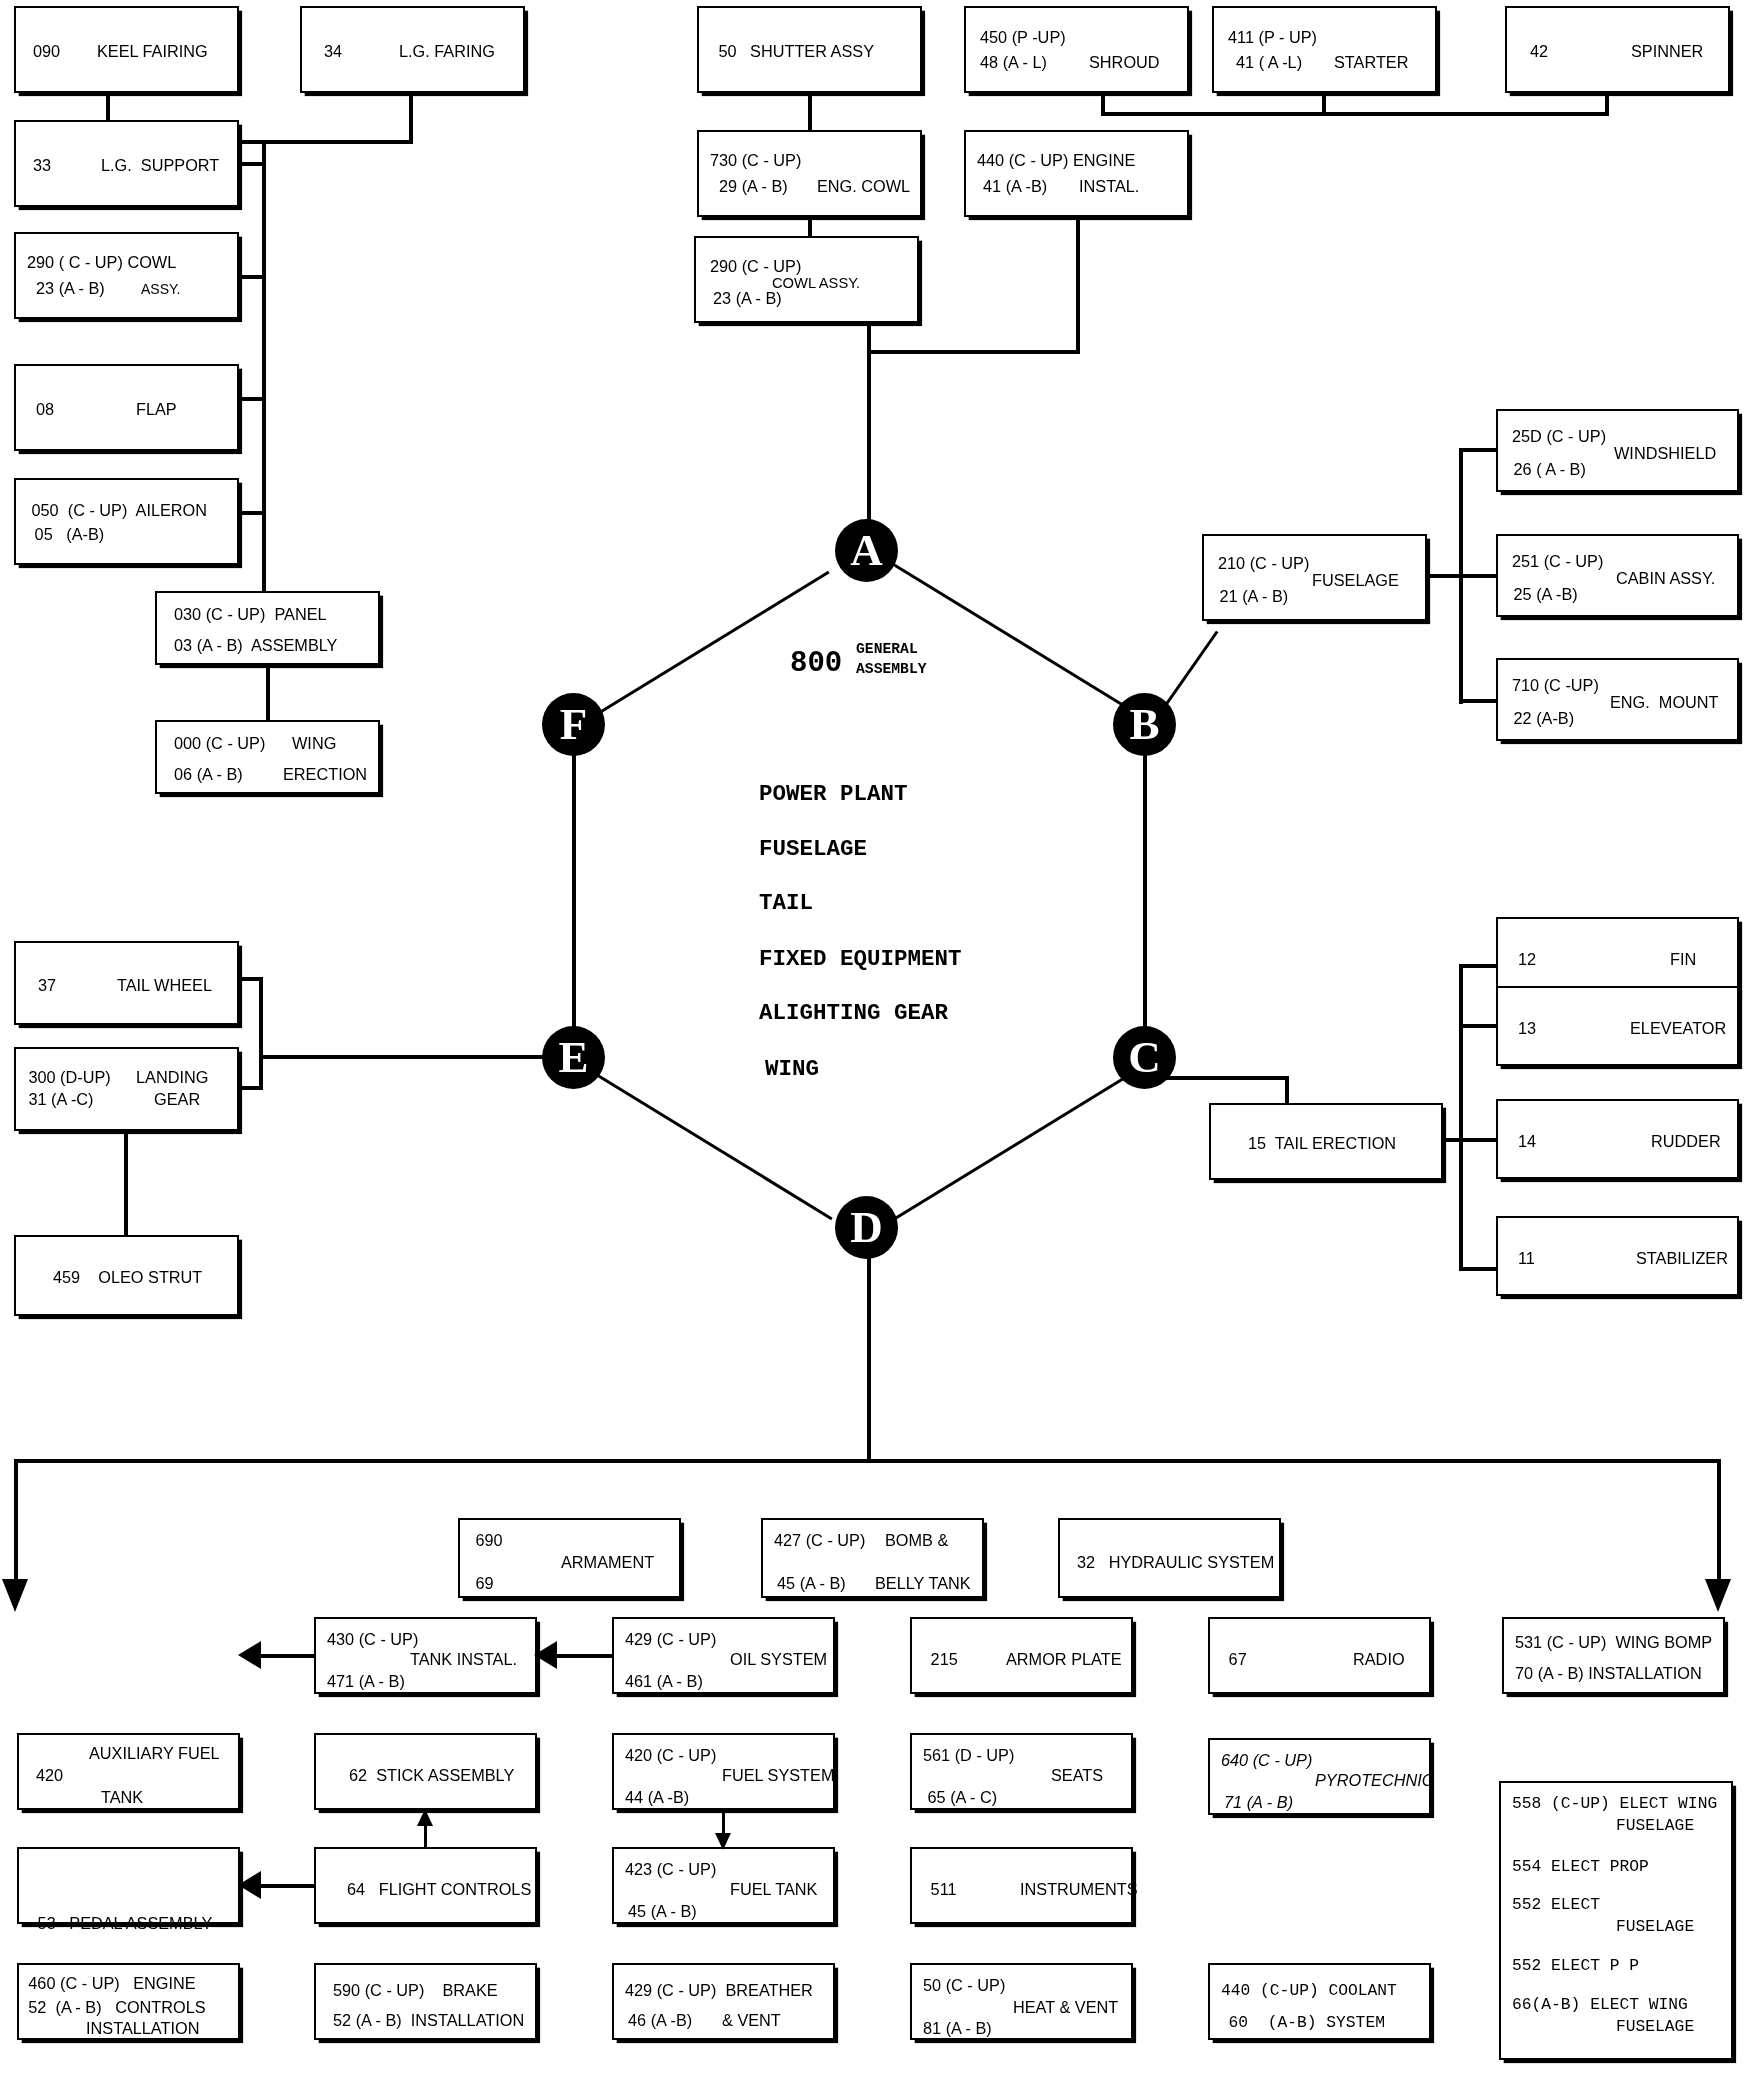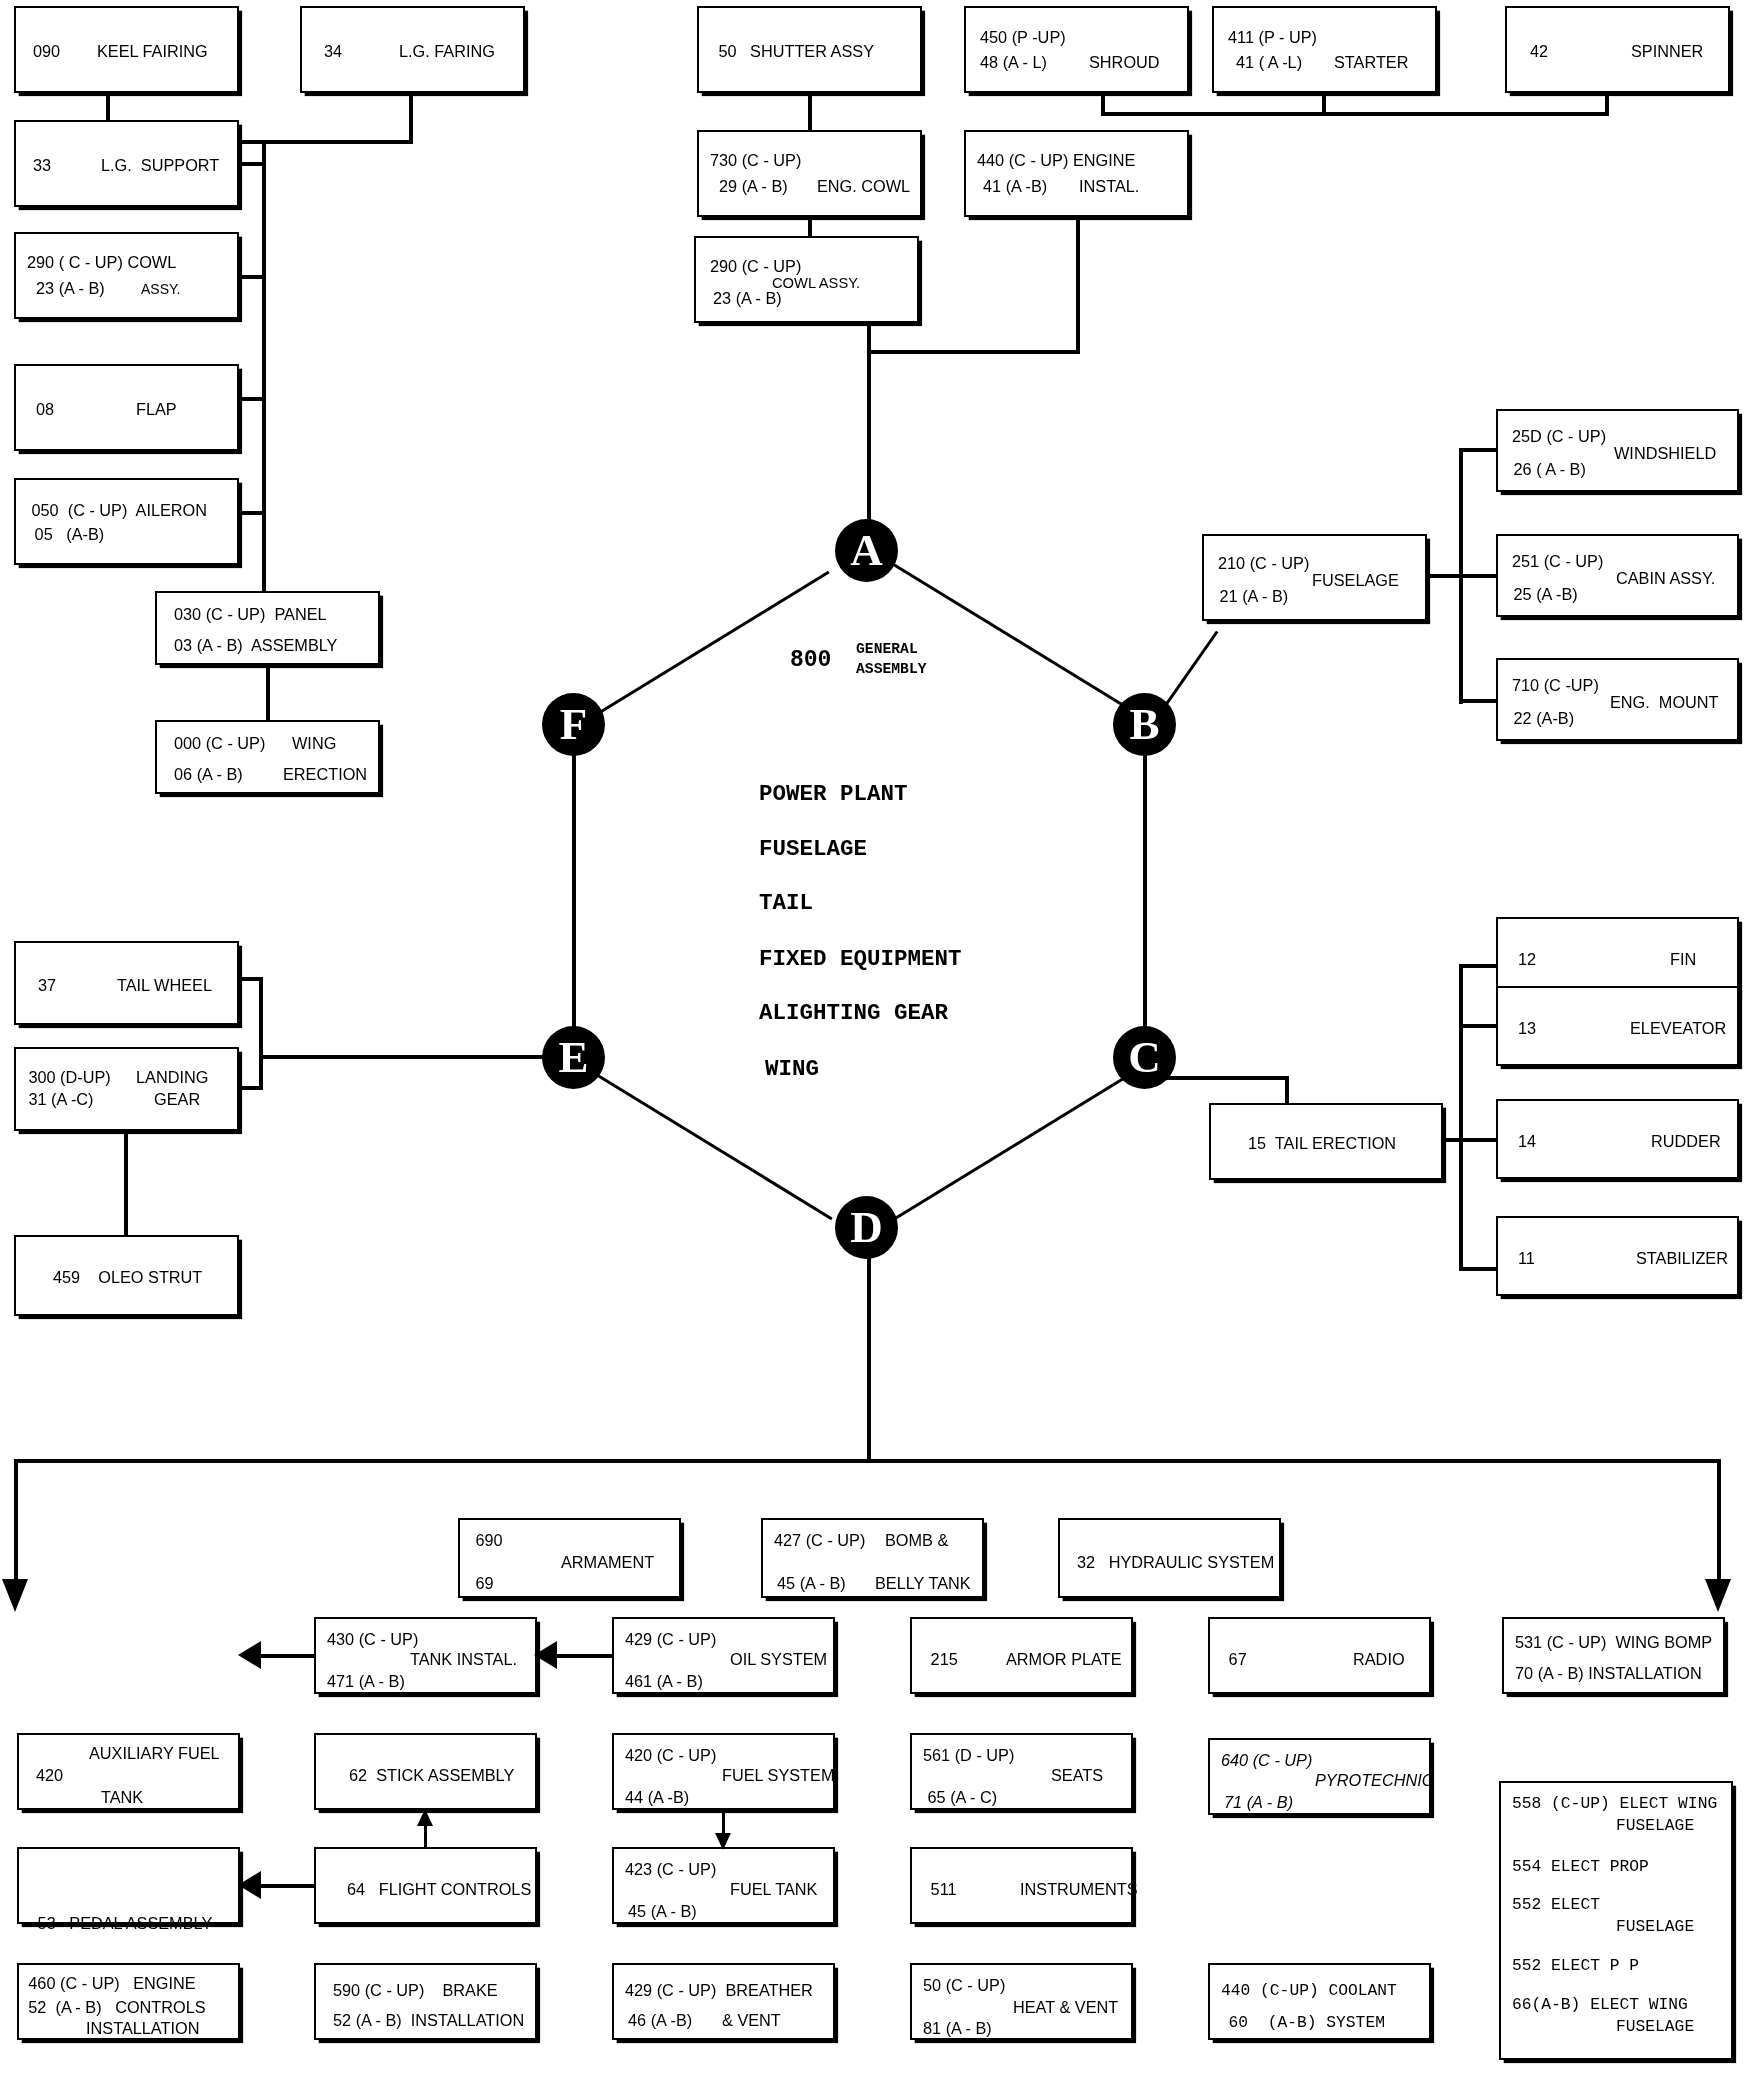--- a/index.html
+++ b/index.html
@@ -44,21 +44,21 @@
     display:flex;align-items:center;justify-content:center;
     font-family:"Liberation Serif",serif;
     font-weight:bold;
     font-size:45px;
     line-height:1;
     letter-spacing:0;
   }
 
   
   .ctr-title{position:absolute;font-family:"Liberation Mono",monospace;font-weight:bold;z-index:4;white-space:pre;}
-  .ctr-num{font-size:23px;}
+  .ctr-num{font-size:29px;}
   .ctr-sub{font-size:14.7px;line-height:1.25;}
   .ctr-list{position:absolute;font-family:"Liberation Mono",monospace;font-size:22.5px;font-weight:bold;line-height:2.45;z-index:4;white-space:pre;}
 
   
   .arrow-left{position:absolute;width:0;height:0;
     border-top:14.7px solid transparent;border-bottom:14.7px solid transparent;
     border-right:23px solid #000;z-index:6;}
   .arrow-up{position:absolute;width:0;height:0;
     border-left:8.5px solid transparent;border-right:8.5px solid transparent;
     border-bottom:17px solid #000;z-index:6;}

